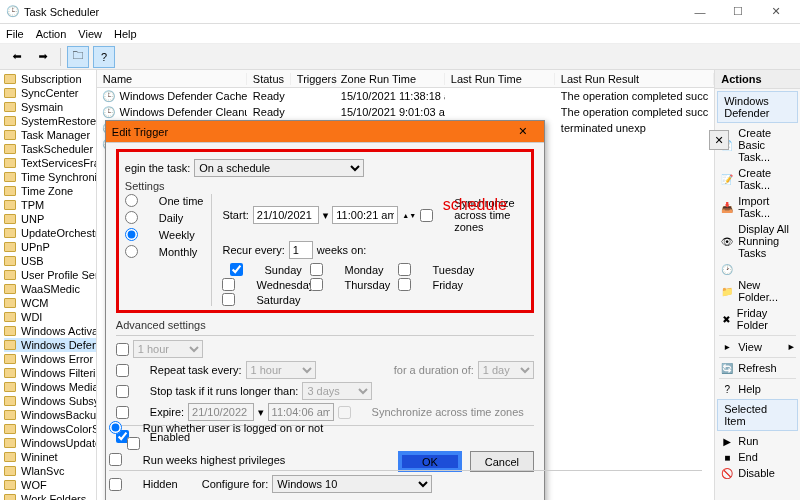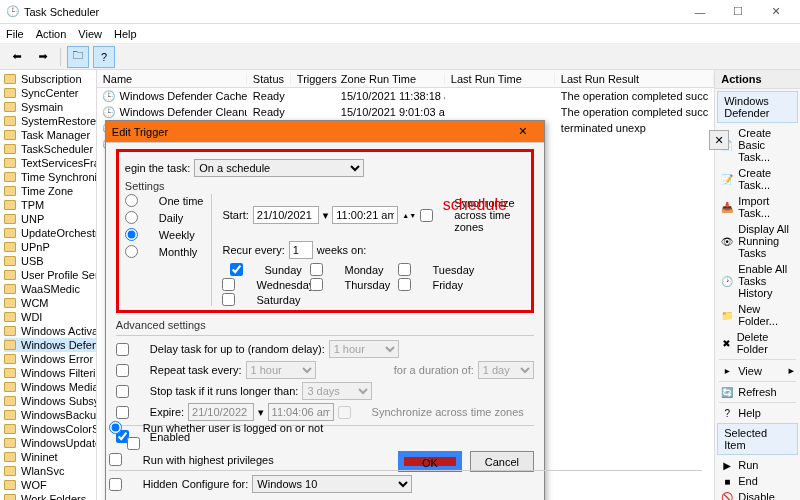--- a/index.html
+++ b/index.html
@@ -30,21 +30,21 @@
 .schedule-box{border:3px solid #e60000;padding:4px 6px;margin-bottom:6px;position:relative}
 .annot{position:absolute;right:24px;top:44px;color:#e60000;font-size:16px;font-weight:400}
 .row{display:flex;align-items:center;gap:4px;margin:3px 0}
 label{display:flex;align-items:center;gap:21px}
 input[type=text]{border:1px solid #aaa;padding:1px 3px;font-size:11px;height:18px}
 select{border:1px solid #aaa;font-size:11px;height:18px}
 .grouplabel{font-size:11px;color:#333;margin-bottom:2px}
 hr{border:none;border-top:1px solid #ccc;margin:4px 0}
 .btnrow{display:flex;gap:8px;justify-content:flex-end;margin-top:8px}
 button.dlg{width:64px;height:21px;border:1px solid #888;background:#e9e9e9}
-button.primary{border:6px solid #3b82f6;background:#b91c1c}
+button.primary{border:4px solid #3b82f6;background:#1d4ed8}
 .actions{width:158px;border-left:1px solid #ddd;background:#f6f6f6}
 .actions-head{background:#eee;padding:3px 6px;font-weight:600;border-bottom:1px solid #ddd}
 .actions-sub{background:#e8f1fb;padding:3px 6px;border:1px solid #bcd6ef;margin:2px}
 .action-item{display:flex;align-items:center;gap:5px;padding:2px 6px}
 .ai{width:12px;height:12px;display:inline-flex;align-items:center;justify-content:center;font-size:10px}
 .sep{height:1px;background:#ddd;margin:2px 4px}
 .vr{width:1px;height:18px;background:#ccc;margin:0 2px}
 .bottom{position:absolute;bottom:4px;left:12px;right:12px}
 .inner-close{position:absolute;right:-15px;top:60px;width:20px;height:20px;background:#eee;border:1px solid #aaa;text-align:center;line-height:18px}
 </style>
@@ -329,21 +329,20 @@
                 </div>
             </div>
           </div>
         </div>
 
         <div class="grouplabel">Advanced settings</div>
         <hr>
         <div class="row">
             <label>
               <input type="checkbox" style="">
-              <span>Delay task for up to (random delay):</span>
             </label>
           <select disabled="" style="width:70px"><option>1 hour</option></select>
           </div>
         <div class="row">
             <label>
               <input type="checkbox" style="">
               <span>Repeat task every:</span>
             </label>
           <select disabled="" style="width:70px"><option>1 hour</option></select>
           <span style="margin-left:auto;color:#888">for a duration of:</span>
@@ -388,30 +387,30 @@
           </label>
         </div>
       <div class="row" style="padding-left:18px">
           <label>
             <input type="checkbox" style="">
           </label>
         </div>
       <div class="row">
           <label>
             <input type="checkbox" style="">
-            <span>Run with highest privileges</span>
+            <span>Run weeks highest privileges</span>
           </label>
         </div>
       <hr>
       <div class="row">
         <label>
             <input type="checkbox" style="">
             <span>Hidden</span>
           </label>
-        <span style="">Configure for:</span>
+        <span style="margin-left:20px">Configure for:</span>
         <select style="width:160px"><option>Windows 10</option></select>
       </div>
     </div>
   </div>
 
   <div class="actions">
     <div class="actions-head">Actions</div>
     <div class="actions-sub">Windows Defender</div>
     <div id="ag1">
         <div class="action-item">
@@ -425,29 +424,28 @@
         <div class="action-item">
           <span class="ai">📥</span>
           <span>Import Task...</span>
         </div>
         <div class="action-item">
           <span class="ai">👁</span>
           <span>Display All Running Tasks</span>
         </div>
         <div class="action-item">
           <span class="ai">🕑</span>
-          <span>Enable All Tasks History</span>
         </div>
         <div class="action-item">
           <span class="ai">📁</span>
           <span>New Folder...</span>
         </div>
         <div class="action-item">
           <span class="ai">✖</span>
-          <span>Delete Folder</span>
+          <span>Friday Folder</span>
         </div>
         <div class="sep"></div>
         <div class="action-item">
           <span class="ai">▸</span>
           <span>View</span>
           <span style="margin-left:auto">▸</span>
         </div>
         <div class="sep"></div>
         <div class="action-item">
           <span class="ai">🔄</span>

